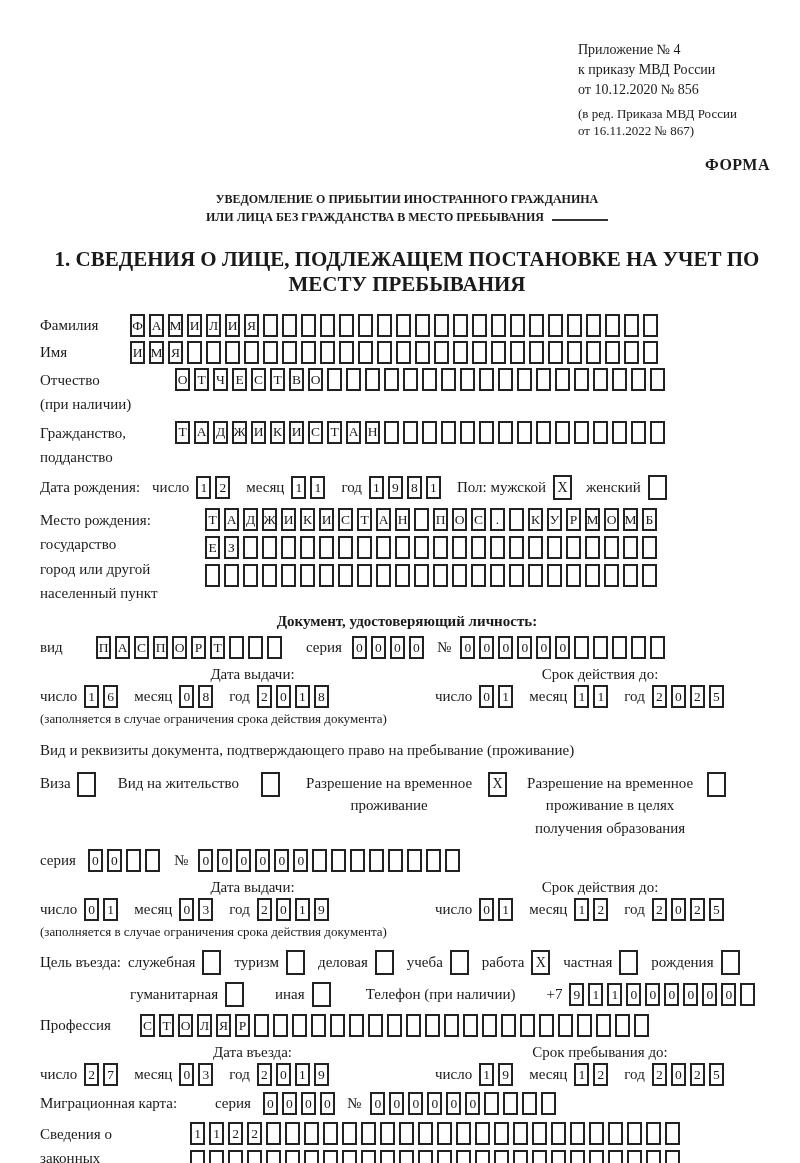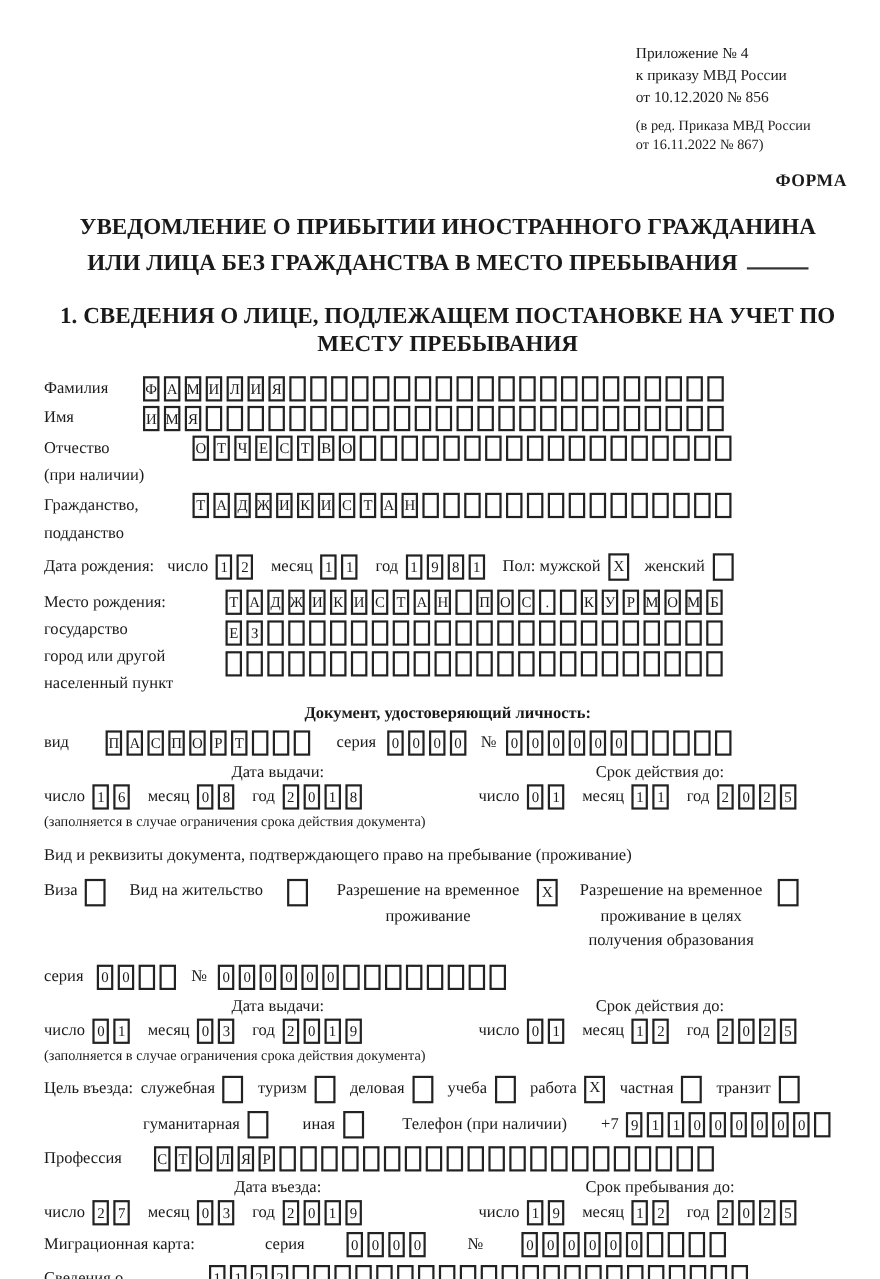--- a/index.html
+++ b/index.html
@@ -9,21 +9,21 @@
     color: #1a1a1a;
     font-family: "Liberation Serif", "DejaVu Serif", serif;
     font-size: 15px;
   }
   .page { padding: 40px 26px 0 40px; }
 
   .ref-block { margin-left: 538px; line-height: 1.42; font-size: 14px; }
   .ref-block .amend { font-size: 13px; line-height: 1.35; margin-top: 5px; }
   .forma { text-align: right; font-weight: bold; font-size: 16px; margin: 16px 4px 16px 0; letter-spacing: .5px; }
 
-  .title { text-align: center; font-weight: bold; font-size: 21px; line-height: 1.55; }
+  .title { text-align: center; font-weight: bold; font-size: 12px; line-height: 1.55; }
   .title .blank { display: inline-block; width: 56px; border-bottom: 2px solid #333; height: 13px; margin-left: 8px; }
 
   .sec-heading { text-align: center; font-weight: bold; font-size: 21px; margin: 20px 0 17px; }
 
   .frow { display: flex; align-items: center; margin-bottom: 4px; }
   .frow.top { align-items: flex-start; }
   .flabel { flex: 0 0 auto; }
   .lbl-90  { flex: 0 0 90px; }
   .lbl-100 { flex: 0 0 100px; }
   .lbl-135 { flex: 0 0 135px; }
@@ -542,21 +542,21 @@
     <span class="olabel">туризм</span>
     <div class="cb"></div>
     <span class="olabel">деловая</span>
     <div class="cb"></div>
     <span class="olabel">учеба</span>
     <div class="cb"></div>
     <span class="olabel">работа</span>
     <div class="cb">X</div>
     <span class="olabel">частная</span>
     <div class="cb"></div>
-    <span class="olabel">транзит</span>
+    <span class="olabel">рождения</span>
     <div class="cb"></div>
   </div>
 
   <div class="purpose-row" style="padding-left:90px;">
     <span class="olabel">гуманитарная</span>
     <div class="cb"></div>
     <span class="olabel" style="margin-left:18px;">иная</span>
     <div class="cb"></div>
     <span class="olabel" style="margin-left:22px;">Телефон (при наличии)</span>
     <span class="olabel" style="margin-left:24px;">+7</span>
@@ -645,21 +645,21 @@
       <span class="dlbl dgap">год</span>
       <div class="boxes">
           <div class="cell">2</div>
           <div class="cell">0</div>
           <div class="cell">2</div>
           <div class="cell">5</div>
         </div>
     </div>
   </div>
 
-  <div class="frow" style="margin-top:6px;gap:26px;">
+  <div class="frow" style="margin-top:6px;">
     <span class="flabel" style="flex:0 0 175px;">Миграционная карта:</span>
     <span class="flabel" style="margin-right:12px;">серия</span>
     <div class="boxes">
         <div class="cell">0</div>
         <div class="cell">0</div>
         <div class="cell">0</div>
         <div class="cell">0</div>
       </div>
     <span class="flabel" style="margin:0 9px 0 12px;">№</span>
     <div class="boxes">

